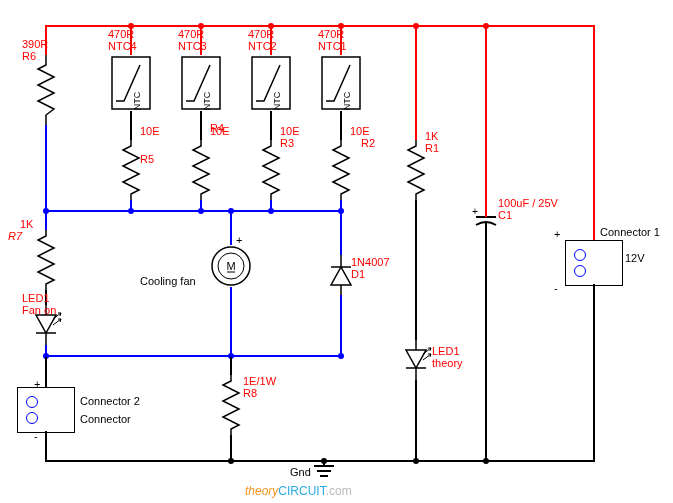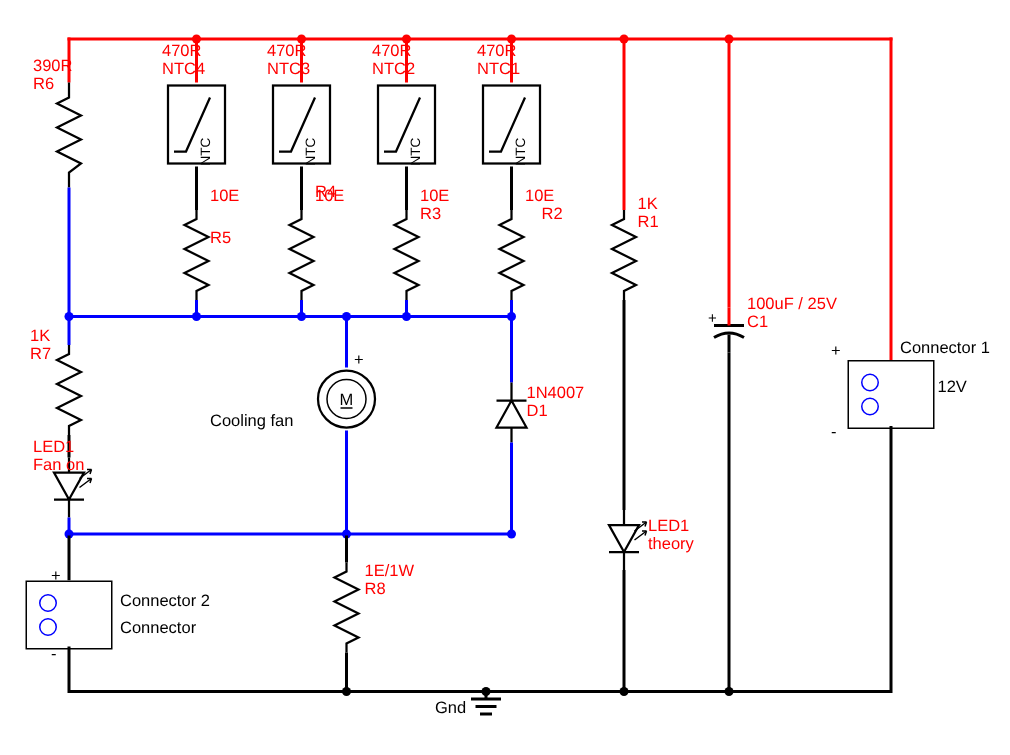--- a/index.html
+++ b/index.html
@@ -146,21 +146,21 @@
 <div class="node" style="left:201px; top:211px;"></div>
 <div class="node" style="left:271px; top:211px;"></div>
 <div class="node" style="left:341px; top:211px;"></div>
 
 <div class="wire wire-blue" style="left:45px; top:210px; width:2px; height:20px;"></div>
 <div class="wire wire-blue" style="left:230px; top:210px; width:2px; height:35px;"></div>
 <div class="wire wire-blue" style="left:340px; top:210px; width:2px; height:45px;"></div>
 <div class="node" style="left:231px; top:211px;"></div>
 
 <div class="label" style="left:20px; top:218px;">1K</div>
-<div class="label" style="left:20px; top:230px;">R7</div>
+<div class="label" style="left:8px; top:230px;font-style:italic;">R7</div>
 <div class="res-body" style="left:36px; top:230px;">
 <svg width="20" height="60">
         <path d="M10 0 L10 6 L2 10 L18 18 L2 26 L18 34 L2 42 L18 50 L10 54 L10 60" stroke="#000" fill="none" stroke-width="1.5"></path>
       </svg>
 </div>
 <div class="wire" style="left:45px; top:290px; width:2px; height:15px;"></div>
 
 <div style="position:absolute; left:31px; top:305px;">
 <svg width="30" height="40">
         <path d="M15 0 L15 10 M5 10 L25 10 L15 28 Z M5 28 L25 28 M15 28 L15 40" stroke="#000" fill="none" stroke-width="1.5"></path>
@@ -265,14 +265,17 @@
 <svg width="24" height="22">
         <line x1="12" y1="0" x2="12" y2="6" stroke="#000" stroke-width="2"></line>
         <line x1="2" y1="6" x2="22" y2="6" stroke="#000" stroke-width="2"></line>
         <line x1="5" y1="11" x2="19" y2="11" stroke="#000" stroke-width="2"></line>
         <line x1="8" y1="16" x2="16" y2="16" stroke="#000" stroke-width="2"></line>
       </svg>
 </div>
 <div class="node" style="left:324px; top:461px; background:#000;"></div>
 <div class="label label-black" style="left:290px; top:466px;">Gnd</div>
 
+<div class="label-credit" style="position:absolute; left:245px; top:484px;">
+  <span style="color:#f7931e; font-style:italic;">theory</span><span style="color:#29abe2;">CIRCUIT</span><span style="color:#bbb;">.com</span>
+</div>
 
 </div>
 
 </body></html>

